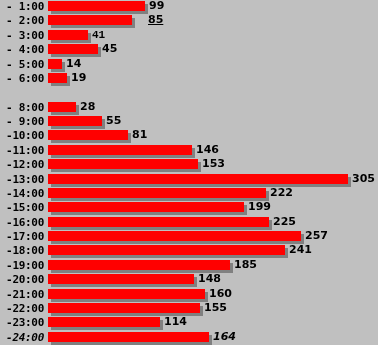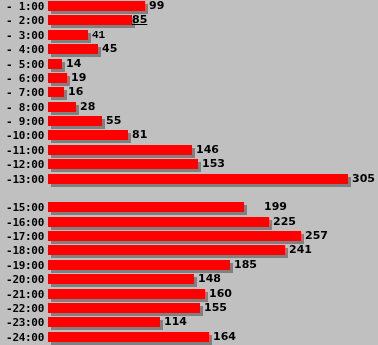--- a/index.html
+++ b/index.html
@@ -73,21 +73,21 @@
     <div class="row" style="top: 0px;">
       <div class="row-label">- 1:00</div>
       <div class="bar-shadow" style="left: 51px; width: 97px; background: rgb(128, 128, 128);"></div>
       <div class="bar" style="width: 97px; background: rgb(255, 0, 0);"></div>
       <div class="bar-value" style="left: 149px;">99</div>
     </div>
     <div class="row" style="top: 14px;">
       <div class="row-label">- 2:00</div>
       <div class="bar-shadow" style="left: 51px; width: 84px; background: rgb(128, 128, 128);"></div>
       <div class="bar" style="width: 84px; background: rgb(255, 0, 0);"></div>
-      <div class="bar-value" style="left: 132px; text-decoration: underline;">85</div>
+      <div class="bar-value" style="left: 148px; text-decoration: underline;">85</div>
     </div>
     <div class="row" style="top: 29px;">
       <div class="row-label">- 3:00</div>
       <div class="bar-shadow" style="left: 51px; width: 40px; background: rgb(128, 128, 128);"></div>
       <div class="bar" style="width: 40px; background: rgb(255, 0, 0);"></div>
       <div class="bar-value" style="left: 92px; font-family: Liberation Mono, monospace;">41</div>
     </div>
     <div class="row" style="top: 43px;">
       <div class="row-label">- 4:00</div>
       <div class="bar-shadow" style="left: 51px; width: 50px; background: rgb(128, 128, 128);"></div>
@@ -99,26 +99,20 @@
       <div class="bar-shadow" style="left: 51px; width: 14px; background: rgb(128, 128, 128);"></div>
       <div class="bar" style="width: 14px; background: rgb(255, 0, 0);"></div>
       <div class="bar-value" style="left: 66px;">14</div>
     </div>
     <div class="row" style="top: 72px;">
       <div class="row-label">- 6:00</div>
       <div class="bar-shadow" style="left: 51px; width: 19px; background: rgb(128, 128, 128);"></div>
       <div class="bar" style="width: 19px; background: rgb(255, 0, 0);"></div>
       <div class="bar-value" style="left: 71px;">19</div>
     </div>
-    <div class="row" style="top: 86px;">
-      <div class="row-label">- 7:00</div>
-      <div class="bar-shadow" style="left: 51px; width: 16px; background: rgb(128, 128, 128);"></div>
-      <div class="bar" style="width: 16px; background: rgb(255, 0, 0);"></div>
-      <div class="bar-value" style="left: 68px;">16</div>
-    </div>
     <div class="row" style="top: 101px;">
       <div class="row-label">- 8:00</div>
       <div class="bar-shadow" style="left: 51px; width: 28px; background: rgb(128, 128, 128);"></div>
       <div class="bar" style="width: 28px; background: rgb(255, 0, 0);"></div>
       <div class="bar-value" style="left: 80px;">28</div>
     </div>
     <div class="row" style="top: 115px;">
       <div class="row-label">- 9:00</div>
       <div class="bar-shadow" style="left: 51px; width: 54px; background: rgb(128, 128, 128);"></div>
       <div class="bar" style="width: 54px; background: rgb(255, 0, 0);"></div>
@@ -141,25 +135,31 @@
       <div class="bar-shadow" style="left: 51px; width: 150px; background: rgb(128, 128, 128);"></div>
       <div class="bar" style="width: 150px; background: rgb(255, 0, 0);"></div>
       <div class="bar-value" style="left: 202px;">153</div>
     </div>
     <div class="row" style="top: 173px;">
       <div class="row-label">-13:00</div>
       <div class="bar-shadow" style="left: 51px; width: 300px; background: rgb(128, 128, 128);"></div>
       <div class="bar" style="width: 300px; background: rgb(255, 0, 0);"></div>
       <div class="bar-value" style="left: 352px;">305</div>
     </div>
+    <div class="row" style="top: 187px;">
+      <div class="row-label">-14:00</div>
+      <div class="bar-shadow" style="left: 51px; width: 218px; background: rgb(128, 128, 128);"></div>
+      <div class="bar" style="width: 218px; background: rgb(255, 0, 0);"></div>
+      <div class="bar-value" style="left: 270px;">222</div>
+    </div>
     <div class="row" style="top: 201px;">
       <div class="row-label">-15:00</div>
       <div class="bar-shadow" style="left: 51px; width: 196px; background: rgb(128, 128, 128);"></div>
       <div class="bar" style="width: 196px; background: rgb(255, 0, 0);"></div>
-      <div class="bar-value" style="left: 248px; padding-left: 16px;">199</div>
+      <div class="bar-value" style="left: 248px;">199</div>
     </div>
     <div class="row" style="top: 216px;">
       <div class="row-label">-16:00</div>
       <div class="bar-shadow" style="left: 51px; width: 221px; background: rgb(128, 128, 128);"></div>
       <div class="bar" style="width: 221px; background: rgb(255, 0, 0);"></div>
       <div class="bar-value" style="left: 273px;">225</div>
     </div>
     <div class="row" style="top: 230px;">
       <div class="row-label">-17:00</div>
       <div class="bar-shadow" style="left: 51px; width: 253px; background: rgb(128, 128, 128);"></div>
@@ -195,19 +195,19 @@
       <div class="bar-shadow" style="left: 51px; width: 152px; background: rgb(128, 128, 128);"></div>
       <div class="bar" style="width: 152px; background: rgb(255, 0, 0);"></div>
       <div class="bar-value" style="left: 204px;">155</div>
     </div>
     <div class="row" style="top: 316px;">
       <div class="row-label">-23:00</div>
       <div class="bar-shadow" style="left: 51px; width: 112px; background: rgb(128, 128, 128);"></div>
       <div class="bar" style="width: 112px; background: rgb(255, 0, 0);"></div>
       <div class="bar-value" style="left: 164px;">114</div>
     </div>
-    <div class="row" style="top: 331px;">
+    <div class="row" style="top: 331px; font-style: italic;">
       <div class="row-label">-24:00</div>
       <div class="bar-shadow" style="left: 51px; width: 161px; background: rgb(128, 128, 128);"></div>
       <div class="bar" style="width: 161px; background: rgb(255, 0, 0);"></div>
       <div class="bar-value" style="left: 213px;">164</div>
     </div>
   </div>
 
 </body></html>

